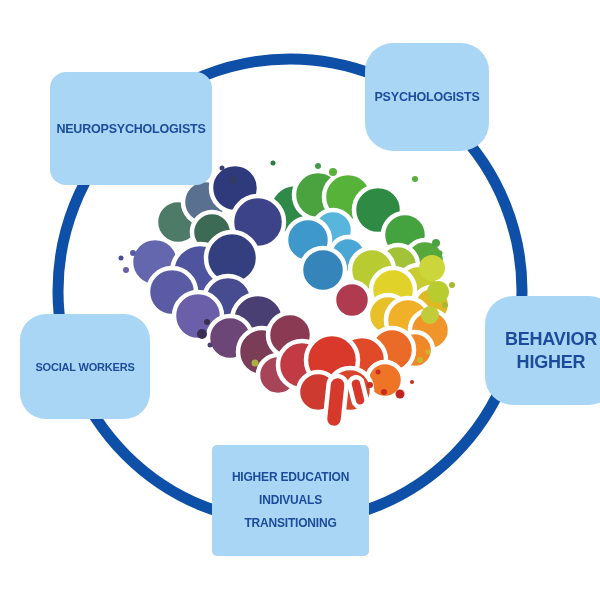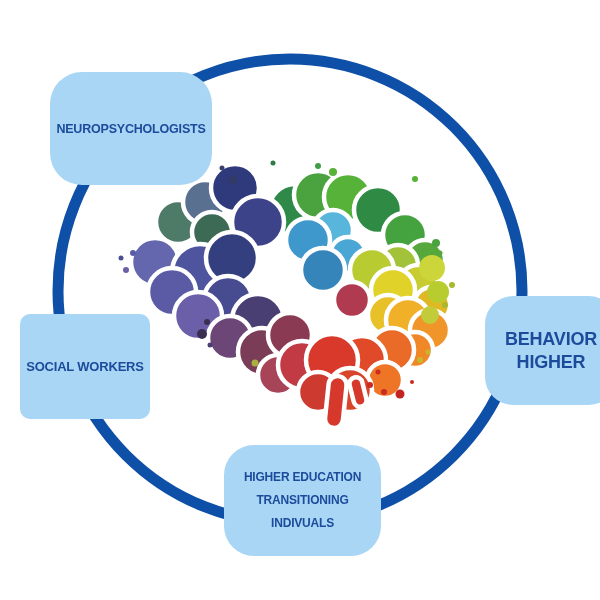--- a/index.html
+++ b/index.html
@@ -11,25 +11,25 @@
   .ring circle{fill:none;stroke:var(--circle-stroke,#0e4fa7);stroke-width:11;}
   .brain{position:absolute;left:100px;top:150px;}
   .brain circle.bump, .brain rect.stem{stroke:#ffffff;stroke-width:4.5;}
   .node{
     position:absolute;background:var(--box-fill,#a9d6f4);
     color:var(--box-text,#1c4b9c);
     display:flex;flex-direction:column;align-items:center;justify-content:center;
     text-align:center;font-weight:bold;letter-spacing:-0.2px;
   }
   .node span{display:block;}
-  .node-1{left:50px;top:72px;width:162px;height:113px;border-radius:32px;font-size:12.5px;}
+  .node-1{left:50px;top:72px;width:162px;height:113px;border-radius:16px;font-size:12.5px;}
   .node-2{left:365px;top:43px;width:124px;height:108px;border-radius:28px;font-size:12.5px;}
-  .node-3{left:20px;top:314px;width:130px;height:105px;border-radius:10px;font-size:13px;}
+  .node-3{left:20px;top:314px;width:130px;height:105px;border-radius:26px;font-size:11px;}
   .node-4{left:453px;top:296px;width:132px;height:109px;border-radius:28px;font-size:18px;line-height:23px;margin-left:32px;}
-  .node-5{left:224px;top:445px;width:157px;height:111px;border-radius:30px;font-size:12px;line-height:23px;}
+  .node-5{left:212px;top:445px;width:157px;height:111px;border-radius:5px;font-size:12px;line-height:23px;}
 </style>
 </head>
 <body>
 
 <div class="canvas">
 
   <svg class="ring" width="600" height="600" aria-hidden="true">
     <circle cx="290" cy="291" r="232"></circle>
   </svg>
 
@@ -125,29 +125,32 @@
       <circle cx="320" cy="210" r="3" fill="#c8b830"></circle>
       <circle cx="328" cy="202" r="2.5" fill="#c8b830"></circle>
       <circle cx="155" cy="213" r="3.5" fill="#a8b040"></circle>
     </g>
   </svg>
 
   <div class="node node-1">
     <span>NEUROPSYCHOLOGISTS</span>
   </div>
 
+  <div class="node node-2">
+    <span>PSYCHOLOGISTS</span>
+  </div>
 
   <div class="node node-3">
     <span>SOCIAL WORKERS</span>
   </div>
 
   <div class="node node-4">
     <span>BEHAVIOR</span>
     <span>HIGHER</span>
   </div>
 
   <div class="node node-5">
     <span>HIGHER EDUCATION</span>
+    <span>INDIVUALS</span>
     <span>TRANSITIONING</span>
-    <span>INDIVUALS</span>
   </div>
 
 </div>
 
 </body></html>

